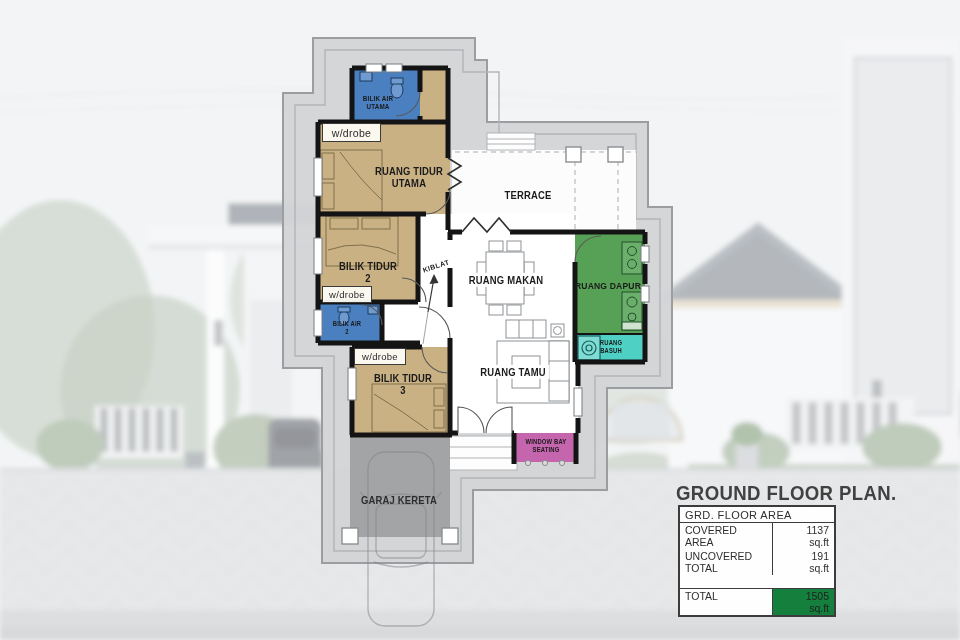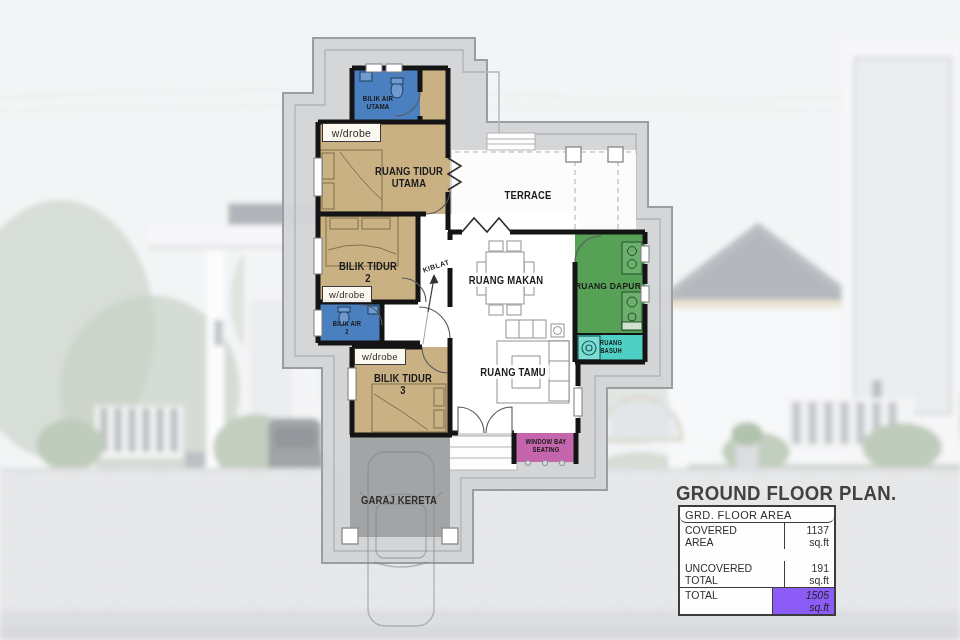--- a/index.html
+++ b/index.html
@@ -19,25 +19,25 @@
   .kiblat{position:absolute;transform:translate(-50%,-50%) rotate(-18deg);
       font-size:7px;font-weight:700;color:#222;letter-spacing:.4px;}
   
   .plan-title{position:absolute;left:676px;top:482px;font-size:20px;font-weight:700;
       color:#414141;letter-spacing:.4px;transform:scaleX(.93);transform-origin:left;
       white-space:nowrap;}
   .area-table{position:absolute;left:678px;top:505px;width:154px;
       border:2px solid #3c3c3c;background:rgba(255,255,255,.94);
       font-size:10.5px;color:#2e2e2e;}
   .at-header{padding:2px 5px 1px;border-bottom:1.6px solid #3c3c3c;
-      font-size:11px;letter-spacing:.4px;border-radius:6px;}
-  .at-body{display:grid;grid-template-columns:92px 1fr;gap:12px;}
+      font-size:11px;letter-spacing:.4px;}
+  .at-body{display:grid;grid-template-columns:92px 1fr;}
   .at-cell{padding:1px 5px;}
   .at-val{text-align:right;border-left:1.6px solid #3c3c3c;padding-left:20px;}
-  .at-total{display:grid;grid-template-columns:92px 1fr;border-top:1.6px solid #3c3c3c;}
+  .at-total{display:grid;grid-template-columns:92px 1fr;border-top:1.6px solid #3c3c3c;margin-top:13px;}
 </style>
 </head>
 <body>
 
 <div class="stage">
 
   <svg width="960" height="640" viewBox="0 0 960 640">
     <defs>
       <filter id="bgblur" x="-5%" y="-5%" width="110%" height="110%">
         <feGaussianBlur stdDeviation="2.4"></feGaussianBlur>
@@ -367,17 +367,17 @@
   <div class="area-table">
     <div class="at-header">GRD. FLOOR AREA</div>
     <div class="at-body">
       <div class="at-cell">COVERED AREA</div>
       <div class="at-cell at-val">1137 sq.ft</div>
       <div class="at-cell">UNCOVERED TOTAL</div>
       <div class="at-cell at-val">191 sq.ft</div>
     </div>
     <div class="at-total">
       <div class="at-cell">TOTAL</div>
-      <div class="at-cell at-val" style="background:#8b5cf6;color:#1f1f1f;font-weight:400;font-style:italic;">1505 sq.ft</div>
+      <div class="at-cell at-val" style="background:#15803d;color:#1f1f1f;font-weight:400;">1505 sq.ft</div>
     </div>
   </div>
 
 </div>
 
 </body></html>

